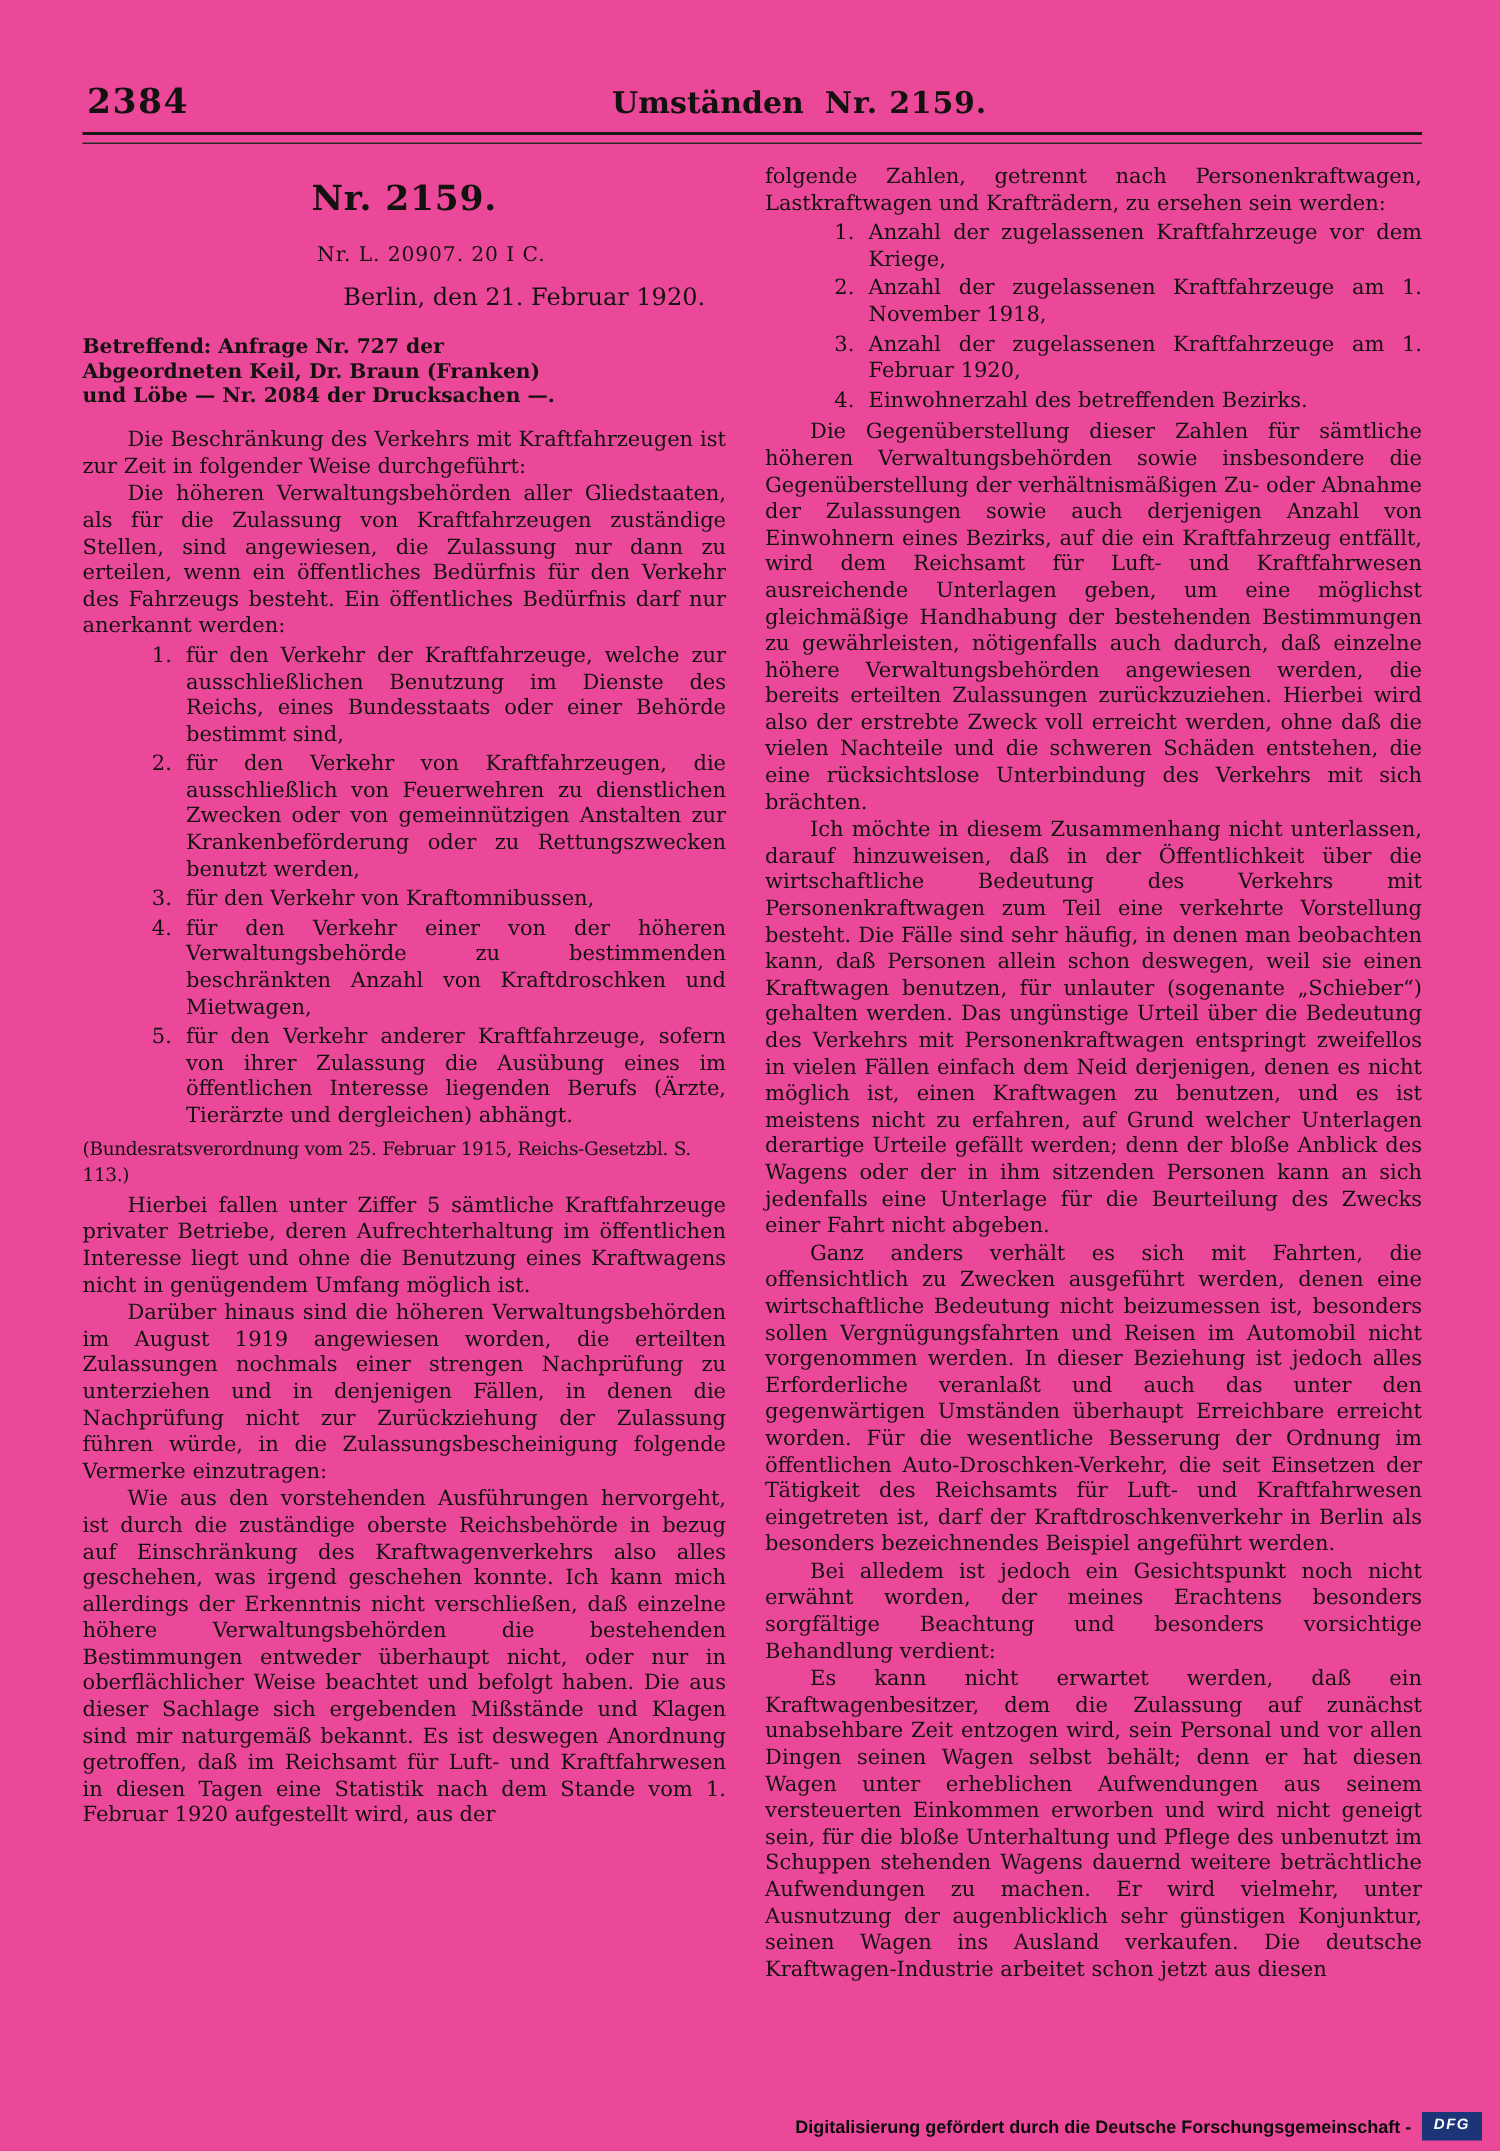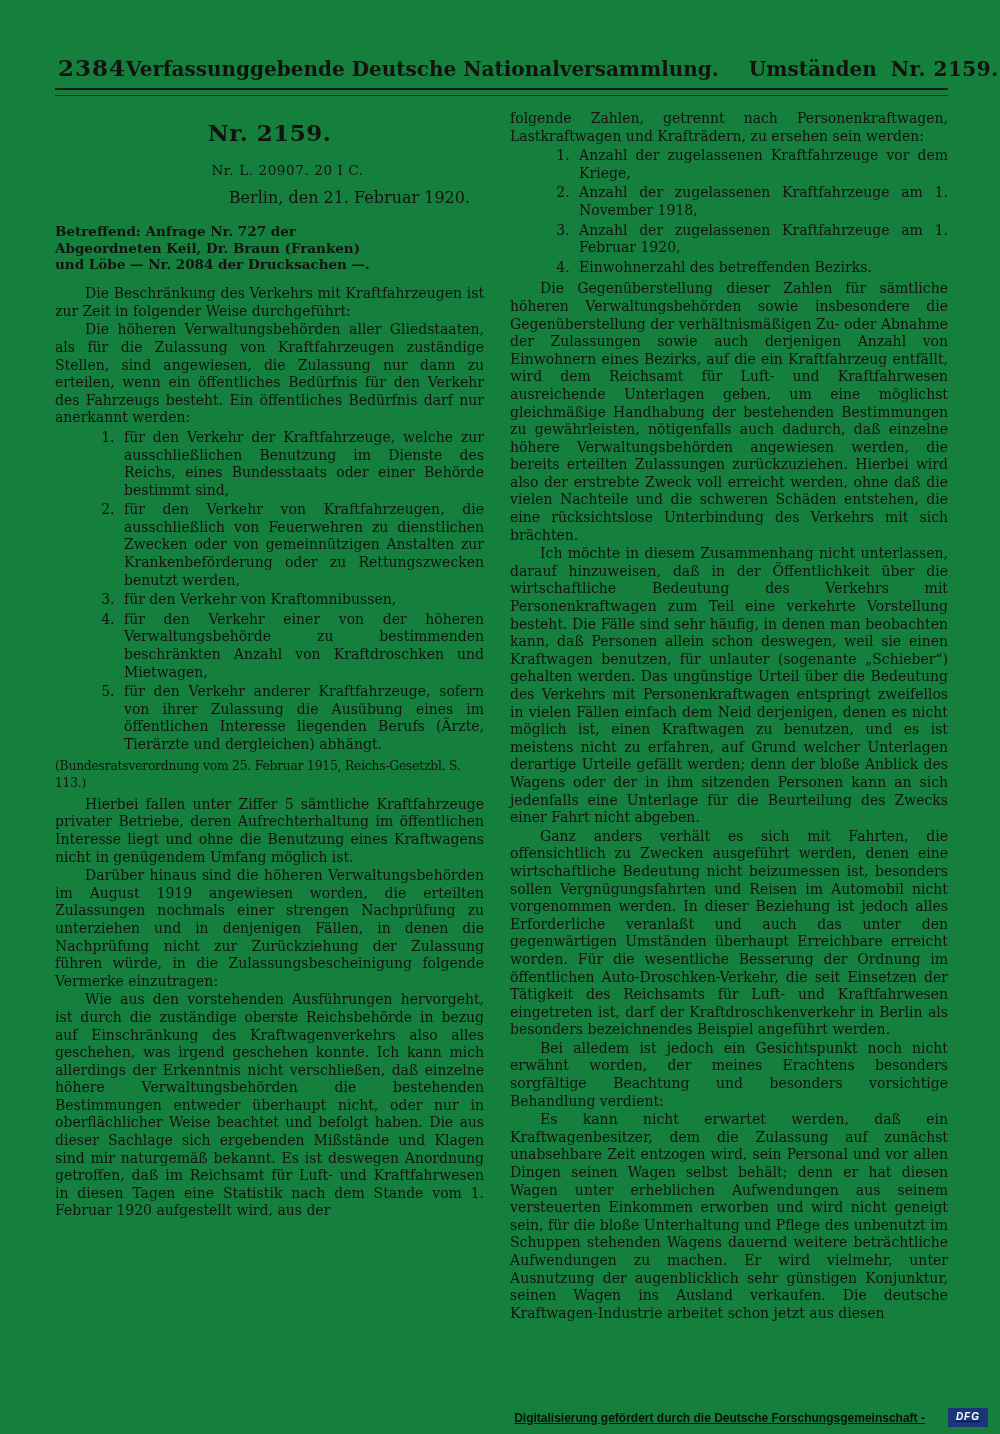--- a/index.html
+++ b/index.html
@@ -4,21 +4,21 @@
 <style>
   html, body { margin: 0; padding: 0; }
   body {
     width: 1000px; height: 1434px;
     background: #ffffff;
     font-family: "DejaVu Serif", "Liberation Serif", serif;
     color: #141210;
     position: relative;
     overflow: hidden;
   }
-  .page { width: 1000px; height: 1434px; position: relative; background: #15803d; }
+  .page { width: 1000px; height: 1434px; position: relative; background: #ec4899; }
 
   
   .header {
     display: flex; align-items: baseline;
     padding: 0 52px 0 58px; margin: 0; padding-top: 54px;
   }
   .page-number { font-size: 23px; font-weight: bold; width: 150px; letter-spacing: 1px; }
   .header-titles { flex: 1; display: flex; justify-content: center; align-items: baseline; gap: 30px; padding-right: 90px; }
   .running-title { font-size: 20px; font-weight: 600; white-space: nowrap; }
   .aktenstueck { font-size: 20px; font-weight: 600; white-space: nowrap; }
@@ -48,41 +48,39 @@
   
   p.body-par { margin: 0 0 1px; text-indent: 30px; }
   p.body-par.no-indent { text-indent: 0; }
   ol.num-list { margin: 2px 0 4px; padding-left: 64px; }
   ol.num-list li { padding-left: 5px; margin-bottom: 2px; text-align: justify; }
   p.note { font-size: 12.3px; margin: 2px 0 3px; text-indent: 0; text-align: left; letter-spacing: -0.2px; }
 
   
   .footer {
     position: absolute; right: 12px; bottom: 7px;
-    display: flex; align-items: center; gap: 23px;
+    display: flex; align-items: center; gap: 7px;
     font-family: "Liberation Sans", "DejaVu Sans", sans-serif;
-    text-decoration: underline;
   }
   .credit { font-size: 12px; font-weight: bold; color: #0d0d0d; }
   .dfg-badge {
     color: #ffffff; font-weight: bold; font-style: italic;
     font-size: 10px; letter-spacing: 1px;
     padding: 2px 8px 3px; line-height: 14px;
     display: inline-block;
   }
 </style>
 </head>
 <body>
 
 <div class="page">
 
   <div class="header">
     <span class="page-number">2384</span>
     <span class="header-titles">
-      <span class="running-title">Verfassunggebende Deutsche Nationalversammlung.</span>
       <span class="aktenstueck"><span>Umständen</span>&nbsp;&nbsp;<span class="num">Nr. 2159.</span></span>
     </span>
   </div>
   <div class="double-rule"></div>
 
   <div class="columns">
     <div class="col col-left">
       <p class="doc-number">Nr. 2159.</p>
       <p class="file-ref">Nr. L. 20907.  20 I C.</p>
       <p class="dateline">Berlin, den 21. Februar 1920.</p>

